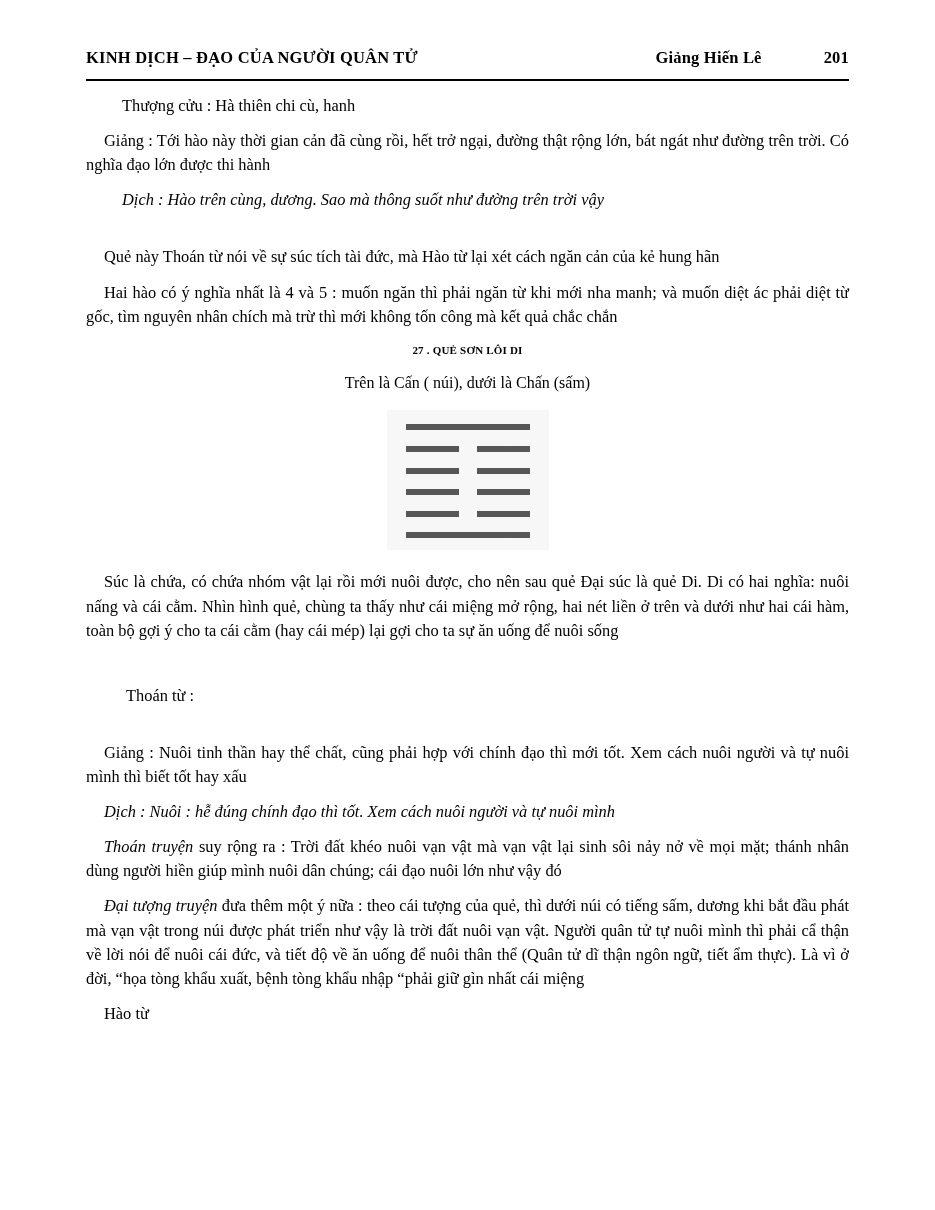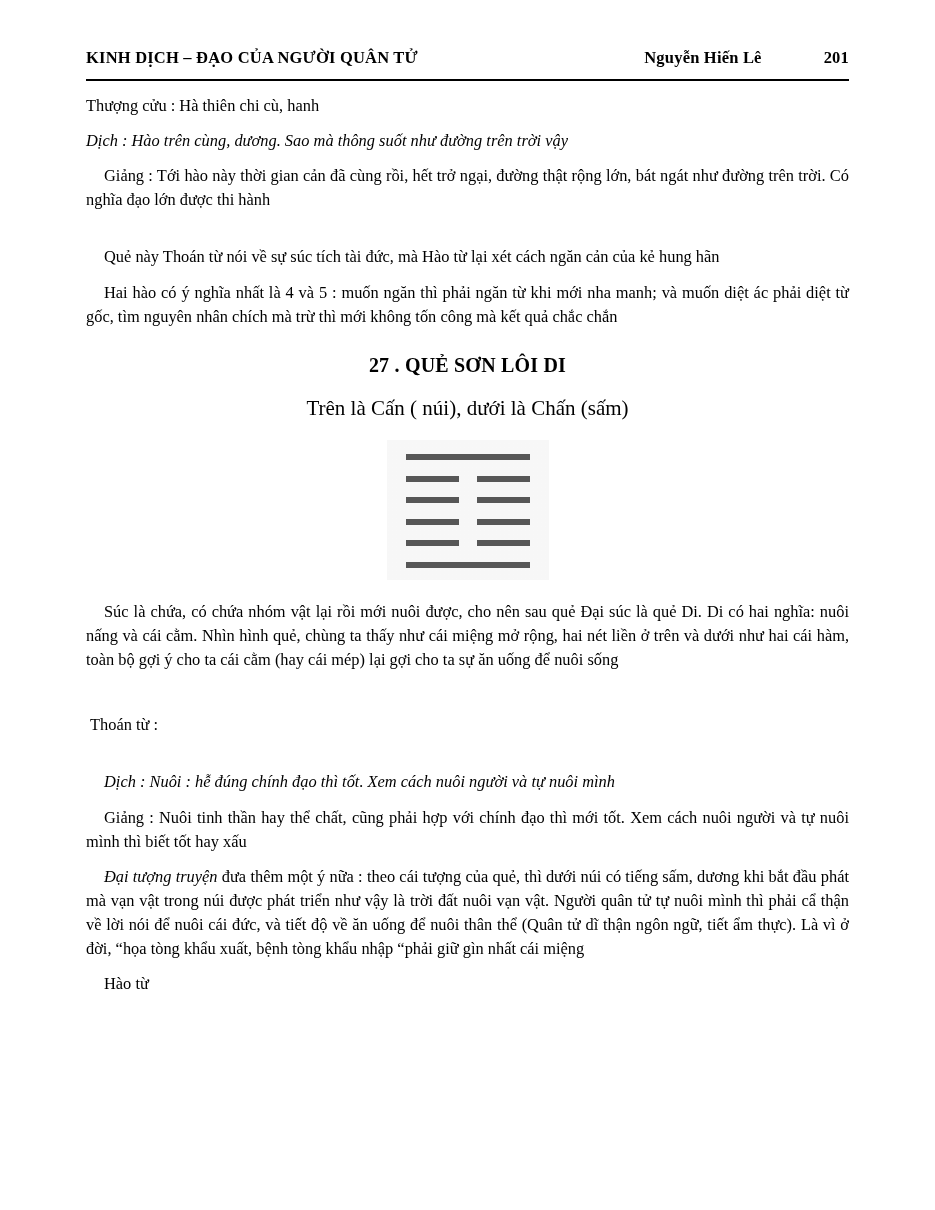--- a/index.html
+++ b/index.html
@@ -59,38 +59,39 @@
   }
   p {
     margin: 0;
   }
   .p {
     margin-top: 11px;
     text-indent: 18px;
   }
   .p.noindent {
     text-indent: 0;
+    margin-left: 36px;
   }
   .it {
     font-style: italic;
   }
   .gap-md { height: 22px; }
   .gap-lg { height: 30px; }
 
   
   .section-title {
     text-align: center;
     font-weight: bold;
-    font-size: 20px;
-    margin-top: 22px;
+    font-size: 11px;
+    margin-top: 13px;
     letter-spacing: 0.2px;
   }
   .section-sub {
     text-align: center;
-    font-size: 21px;
+    font-size: 16px;
     margin-top: 13px;
   }
 
   
   .hexwrap {
     display: flex;
     justify-content: center;
     margin-top: 16px;
   }
   .hexbox {
@@ -139,32 +140,32 @@
     padding-left: 4px;
   }
 </style>
 </head>
 <body>
 
 <div class="page">
 
   <div class="header">
     <span class="title">KINH DỊCH – ĐẠO CỦA NGƯỜI QUÂN TỬ</span>
-    <span class="author">Nguyễn Hiến Lê</span>
+    <span class="author">Giảng Hiến Lê</span>
     <span class="pageno">201</span>
   </div>
   <hr class="rule">
 
   <div class="content">
 
     <p class="p noindent" style="margin-top:13px;">Thượng cửu : Hà thiên chi cù, hanh</p>
 
+    <p class="p">Giảng : Tới hào này thời gian cản đã cùng rồi, hết trở ngại, đường thật rộng lớn, bát ngát như đường trên trời. Có nghĩa đạo lớn được thi hành</p>
+
     <p class="p noindent it">Dịch : Hào trên cùng, dương. Sao mà thông suốt như đường trên trời vậy</p>
-
-    <p class="p">Giảng : Tới hào này thời gian cản đã cùng rồi, hết trở ngại, đường thật rộng lớn, bát ngát như đường trên trời. Có nghĩa đạo lớn được thi hành</p>
 
     <div class="gap-md"></div>
 
     <p class="p">Quẻ này Thoán từ nói về sự súc tích tài đức, mà Hào từ lại xét cách ngăn cản của kẻ hung hãn</p>
 
     <p class="p">Hai hào có ý nghĩa nhất là 4 và 5 : muốn ngăn thì phải ngăn từ khi mới nha manh; và muốn diệt ác phải diệt từ gốc, tìm nguyên nhân chích mà trừ thì mới không tốn công mà kết quả chắc chắn</p>
 
     <p class="section-title">27 . QUẺ SƠN LÔI DI</p>
 
     <p class="section-sub">Trên là Cấn ( núi), dưới là Chấn (sấm)</p>
@@ -202,23 +203,24 @@
 
     <p class="p" style="margin-top:20px;">Súc là chứa, có chứa nhóm vật lại rồi mới nuôi được, cho nên sau quẻ Đại súc là quẻ Di. Di có hai nghĩa: nuôi nấng và cái cằm. Nhìn hình quẻ, chùng ta thấy như cái miệng mở rộng, hai nét liền ở trên và dưới như hai cái hàm, toàn bộ gợi ý cho ta cái cằm (hay cái mép) lại gợi cho ta sự ăn uống để nuôi sống</p>
 
     <div class="gap-lg"></div>
 
     <p class="p noindent indent-left">Thoán từ :</p>
 
     <div class="gap-md"></div>
 
 
+    <p class="p">Giảng : Nuôi tinh thần hay thể chất, cũng phải hợp với chính đạo thì mới tốt. Xem cách nuôi người và tự nuôi mình thì biết tốt hay xấu</p>
+
     <p class="p it">Dịch : Nuôi : hễ đúng chính đạo thì tốt. Xem cách nuôi người và tự nuôi mình</p>
 
-    <p class="p">Giảng : Nuôi tinh thần hay thể chất, cũng phải hợp với chính đạo thì mới tốt. Xem cách nuôi người và tự nuôi mình thì biết tốt hay xấu</p>
-
+    <p class="p"><span class="it">Thoán truyện</span><span> suy rộng ra : Trời đất khéo nuôi vạn vật mà vạn vật lại sinh sôi nảy nở về mọi mặt; thánh nhân dùng người hiền giúp mình nuôi dân chúng; cái đạo nuôi lớn như vậy đó</span></p>
 
     <p class="p"><span class="it">Đại tượng truyện</span><span> đưa thêm một ý nữa : theo cái tượng của quẻ, thì dưới núi có tiếng sấm, dương khi bắt đầu phát mà vạn vật trong núi được phát triển như vậy là trời đất nuôi vạn vật. Người quân tử tự nuôi mình thì phải cẩ thận về lời nói để nuôi cái đức, và tiết độ về ăn uống để nuôi thân thể (Quân tử dĩ thận ngôn ngữ, tiết ẩm thực). Là vì ở đời, “họa tòng khẩu xuất, bệnh tòng khẩu nhập “phải giữ gìn nhất cái miệng</span></p>
 
     <p class="p">Hào từ</p>
 
   </div>
 </div>
 
 </body></html>

